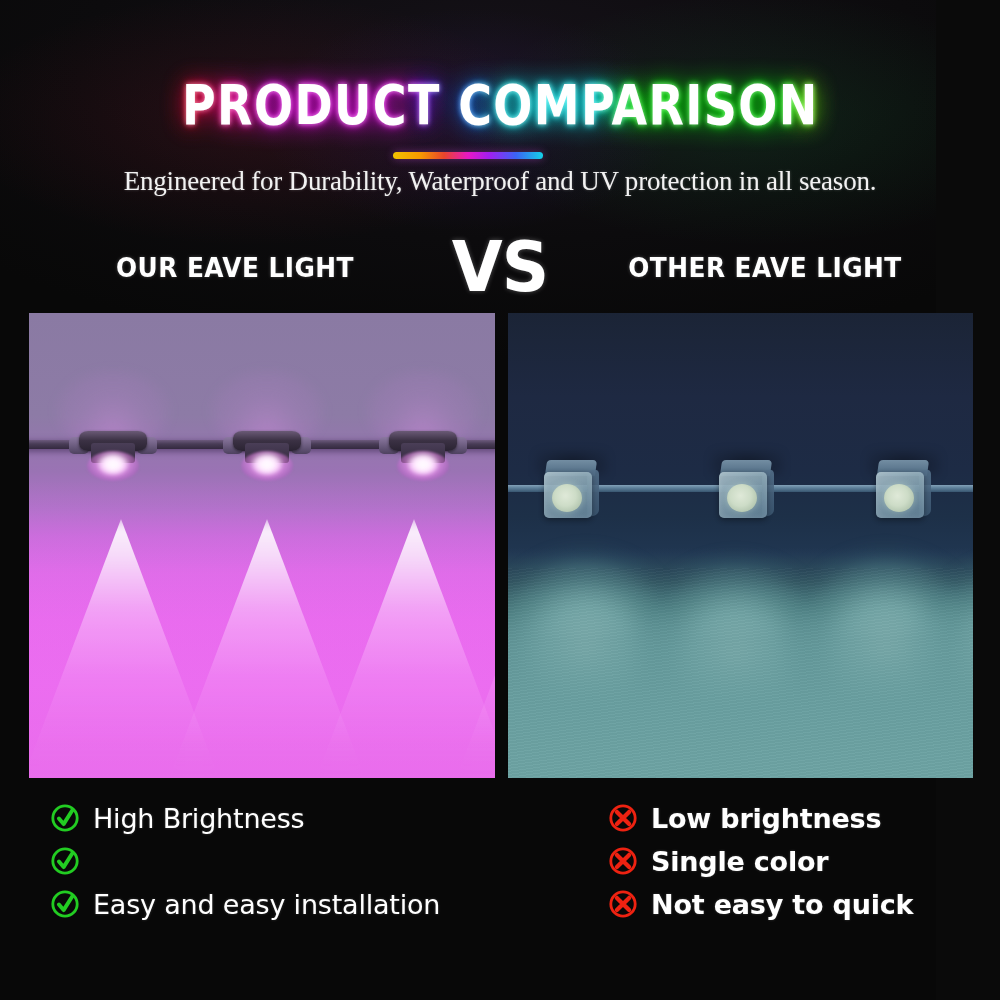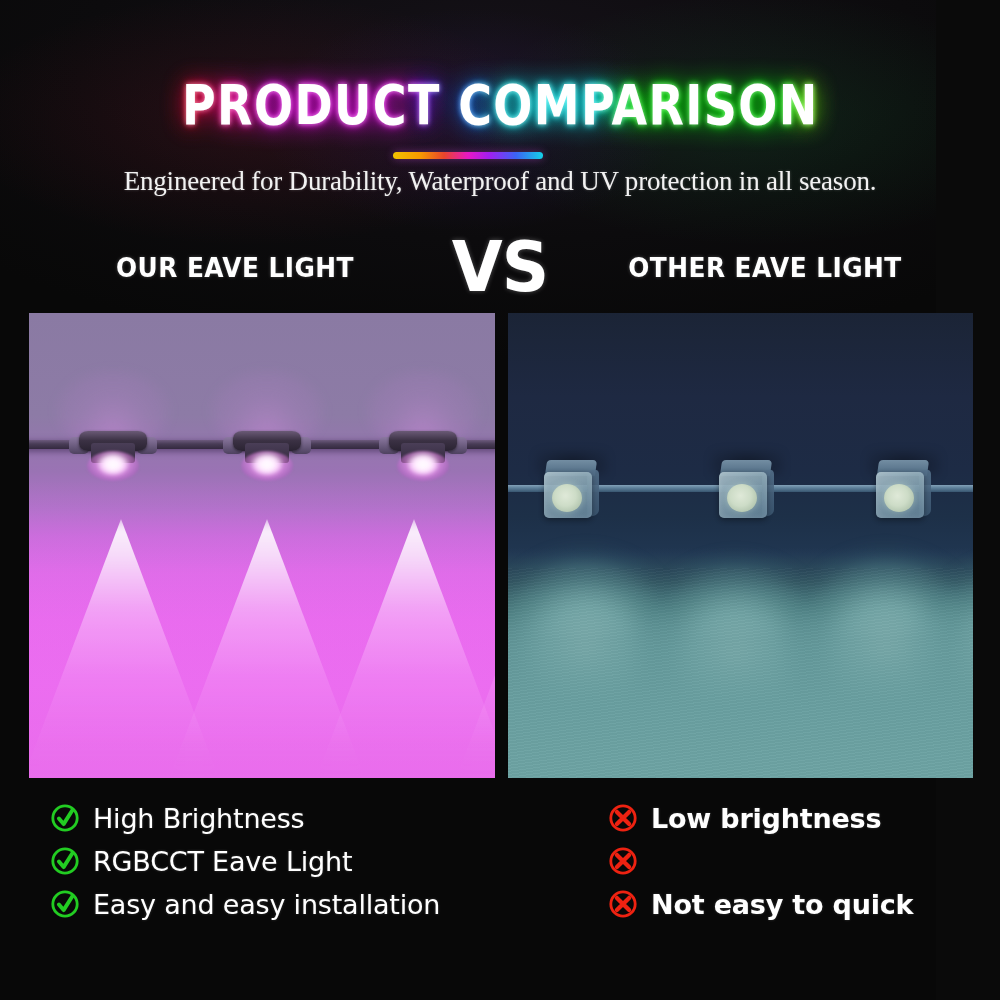--- a/index.html
+++ b/index.html
@@ -404,21 +404,20 @@
         <circle cx="16" cy="16" r="13" fill="none" stroke="#22cc22" stroke-width="3"></circle>
         <path d="M9.5 16.5 L14.5 22.5 L24 7.5" fill="none" stroke="#22cc22" stroke-width="4.2" stroke-linecap="round" stroke-linejoin="round"></path>
       </svg>
       <span class="label">High Brightness</span>
     </div>
     <div class="list-item">
       <svg class="mark" viewBox="0 0 32 32">
         <circle cx="16" cy="16" r="13" fill="none" stroke="#22cc22" stroke-width="3"></circle>
         <path d="M9.5 16.5 L14.5 22.5 L24 7.5" fill="none" stroke="#22cc22" stroke-width="4.2" stroke-linecap="round" stroke-linejoin="round"></path>
       </svg>
-      <span class="label">RGBCCT Eave Light</span>
     </div>
     <div class="list-item">
       <svg class="mark" viewBox="0 0 32 32">
         <circle cx="16" cy="16" r="13" fill="none" stroke="#22cc22" stroke-width="3"></circle>
         <path d="M9.5 16.5 L14.5 22.5 L24 7.5" fill="none" stroke="#22cc22" stroke-width="4.2" stroke-linecap="round" stroke-linejoin="round"></path>
       </svg>
       <span class="label">Easy and easy installation</span>
     </div>
   </div>
 
@@ -428,20 +427,21 @@
         <circle cx="16" cy="16" r="13" fill="none" stroke="#ee2211" stroke-width="3"></circle>
         <path d="M9.5 9.5 L22.5 22.5 M22.5 9.5 L9.5 22.5" fill="none" stroke="#ee2211" stroke-width="4.6" stroke-linecap="round"></path>
       </svg>
       <span class="label">Low brightness</span>
     </div>
     <div class="list-item">
       <svg class="mark" viewBox="0 0 32 32">
         <circle cx="16" cy="16" r="13" fill="none" stroke="#ee2211" stroke-width="3"></circle>
         <path d="M9.5 9.5 L22.5 22.5 M22.5 9.5 L9.5 22.5" fill="none" stroke="#ee2211" stroke-width="4.6" stroke-linecap="round"></path>
       </svg>
+      <span class="label">Single color</span>
     </div>
     <div class="list-item">
       <svg class="mark" viewBox="0 0 32 32">
         <circle cx="16" cy="16" r="13" fill="none" stroke="#ee2211" stroke-width="3"></circle>
         <path d="M9.5 9.5 L22.5 22.5 M22.5 9.5 L9.5 22.5" fill="none" stroke="#ee2211" stroke-width="4.6" stroke-linecap="round"></path>
       </svg>
       <span class="label">Not easy to quick</span>
     </div>
   </div>
 

